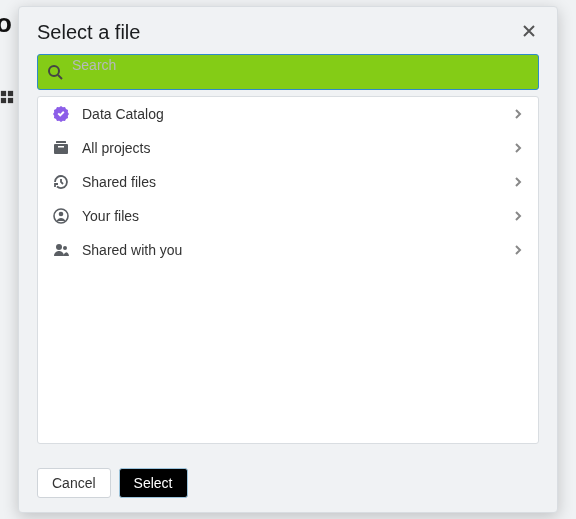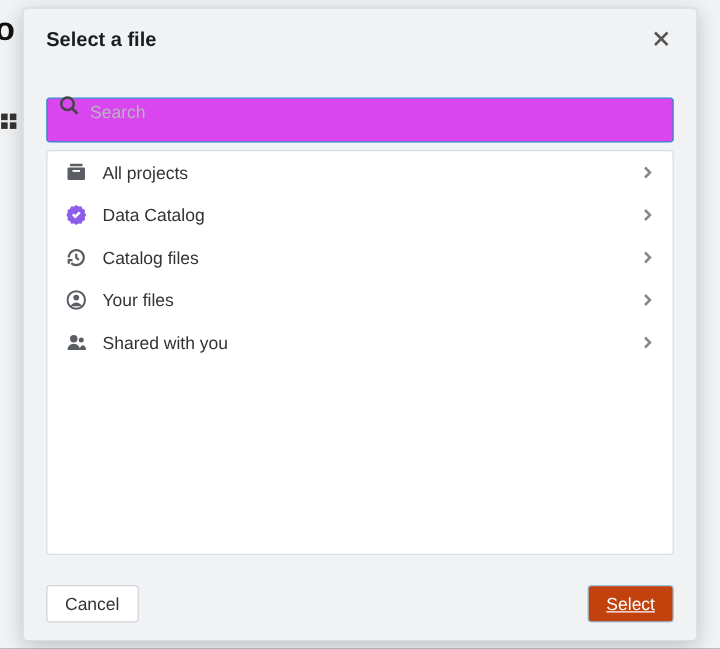--- a/index.html
+++ b/index.html
@@ -43,22 +43,22 @@
       display: flex;
       flex-direction: column;
     }
     .modal-header {
       display: flex;
       align-items: center;
       justify-content: space-between;
       padding: 14px 18px 10px 18px;
     }
     .modal-title {
-      font-size: 16px;
-      font-weight: 700;
+      font-size: 20px;
+      font-weight: 400;
       color: #1a1c1e;
     }
     .close-btn {
       background: none;
       border: none;
       cursor: pointer;
       color: #555;
       display: flex;
       align-items: center;
       padding: 2px;
@@ -85,22 +85,21 @@
     .search-icon svg { width: 16px; height: 16px; display: block; }
     .search-input {
       width: 100%;
       height: 36px;
       border: 1px solid #2f8ac9;
       border-radius: 3px;
       padding: 0 10px 14px 34px;
       font-size: 14px;
       color: #333;
       outline: none;
-      background: #d946ef;
-      margin-top: 24px;
+      background: #84cc16;
     }
     .search-input::placeholder { color: #b5b9bd; }
     .file-list {
       flex: 1;
       background: #fff;
       border: 1px solid #d9dde1;
       border-radius: 3px;
       overflow: hidden;
       display: flex;
       flex-direction: column;
@@ -130,43 +129,42 @@
       color: #333;
     }
     .chevron {
       color: #888;
       display: flex;
       align-items: center;
     }
     .chevron svg { width: 12px; height: 12px; }
     .modal-footer {
       display: flex;
-      justify-content: space-between;
+      justify-content: flex-start;
       gap: 8px;
       padding: 12px 18px 14px 18px;
     }
     .btn {
       height: 30px;
       padding: 0 14px;
       border-radius: 3px;
       font-size: 14px;
       cursor: pointer;
       border: 1px solid transparent;
     }
     .btn-cancel {
       background: #fff;
       border-color: #cfd4d9;
       color: #333;
     }
     .btn-select {
-      background: #c2410c;
+      background: #000000;
       color: #fff;
       border-color: #9bc3db;
       cursor: default;
-      text-decoration: underline;
     }
   </style>
 </head>
 <body>
 
 <div class="overlay">
   <span class="bg-letter">o</span>
   <span class="bg-grid">
     <svg width="14" height="14" viewBox="0 0 16 16" fill="currentColor">
         <rect x="1" y="1" width="6" height="6"></rect>
@@ -195,58 +193,58 @@
               <circle cx="7" cy="7" r="5"></circle>
               <path d="M11 11 L15 15"></path>
             </svg>
         </span>
         <input type="text" class="search-input" placeholder="Search" style="">
       </div>
 
       <div class="file-list">
 
         <div class="list-item">
+          <span class="item-icon purple">
+            <svg viewBox="0 0 16 16" fill="currentColor">
+                <path d="M8 0l1.8 1.2L12 1l1 2 2 1-.2 2.2L16 8l-1.2 1.8L15 12l-2 1-1 2-2.2-.2L8 16l-1.8-1.2L4 15l-1-2-2-1 .2-2.2L0 8l1.2-1.8L1 4l2-1 1-2 2.2.2L8 0zm-.8 10.8L11.5 6.5 10.1 5.1 7.2 8 5.9 6.7 4.5 8.1l2.7 2.7z"></path>
+              </svg>
+          </span>
+          <span class="item-label">Data Catalog</span>
+          <span class="chevron">
+              <svg viewBox="0 0 12 12" fill="none" stroke="currentColor" stroke-width="2">
+                <path d="M4 2 L8 6 L4 10"></path>
+              </svg>
+            </span>
+        </div>
+
+        <div class="list-item">
           <span class="item-icon">
             <svg viewBox="0 0 16 16" fill="currentColor">
                 <rect x="1" y="4" width="14" height="10" rx="1"></rect>
                 <rect x="3" y="1" width="10" height="2" rx="0.5"></rect>
                 <rect x="5" y="6" width="6" height="1.5" fill="#fff"></rect>
               </svg>
           </span>
           <span class="item-label">All projects</span>
           <span class="chevron">
               <svg viewBox="0 0 12 12" fill="none" stroke="currentColor" stroke-width="2">
                 <path d="M4 2 L8 6 L4 10"></path>
               </svg>
             </span>
         </div>
 
         <div class="list-item">
-          <span class="item-icon purple">
-            <svg viewBox="0 0 16 16" fill="currentColor">
-                <path d="M8 0l1.8 1.2L12 1l1 2 2 1-.2 2.2L16 8l-1.2 1.8L15 12l-2 1-1 2-2.2-.2L8 16l-1.8-1.2L4 15l-1-2-2-1 .2-2.2L0 8l1.2-1.8L1 4l2-1 1-2 2.2.2L8 0zm-.8 10.8L11.5 6.5 10.1 5.1 7.2 8 5.9 6.7 4.5 8.1l2.7 2.7z"></path>
-              </svg>
-          </span>
-          <span class="item-label">Data Catalog</span>
-          <span class="chevron">
-              <svg viewBox="0 0 12 12" fill="none" stroke="currentColor" stroke-width="2">
-                <path d="M4 2 L8 6 L4 10"></path>
-              </svg>
-            </span>
-        </div>
-
-        <div class="list-item">
           <span class="item-icon">
             <svg viewBox="0 0 16 16" fill="none" stroke="currentColor" stroke-width="1.8">
                 <path d="M2 8a6 6 0 1 1 2 4.5"></path>
                 <path d="M2 13v-3h3"></path>
                 <path d="M8 5v3l2 2"></path>
               </svg>
           </span>
-          <span class="item-label">Catalog files</span>
+          <span class="item-label">Shared files</span>
           <span class="chevron">
               <svg viewBox="0 0 12 12" fill="none" stroke="currentColor" stroke-width="2">
                 <path d="M4 2 L8 6 L4 10"></path>
               </svg>
             </span>
         </div>
 
 
         <div class="list-item">
           <span class="item-icon">

